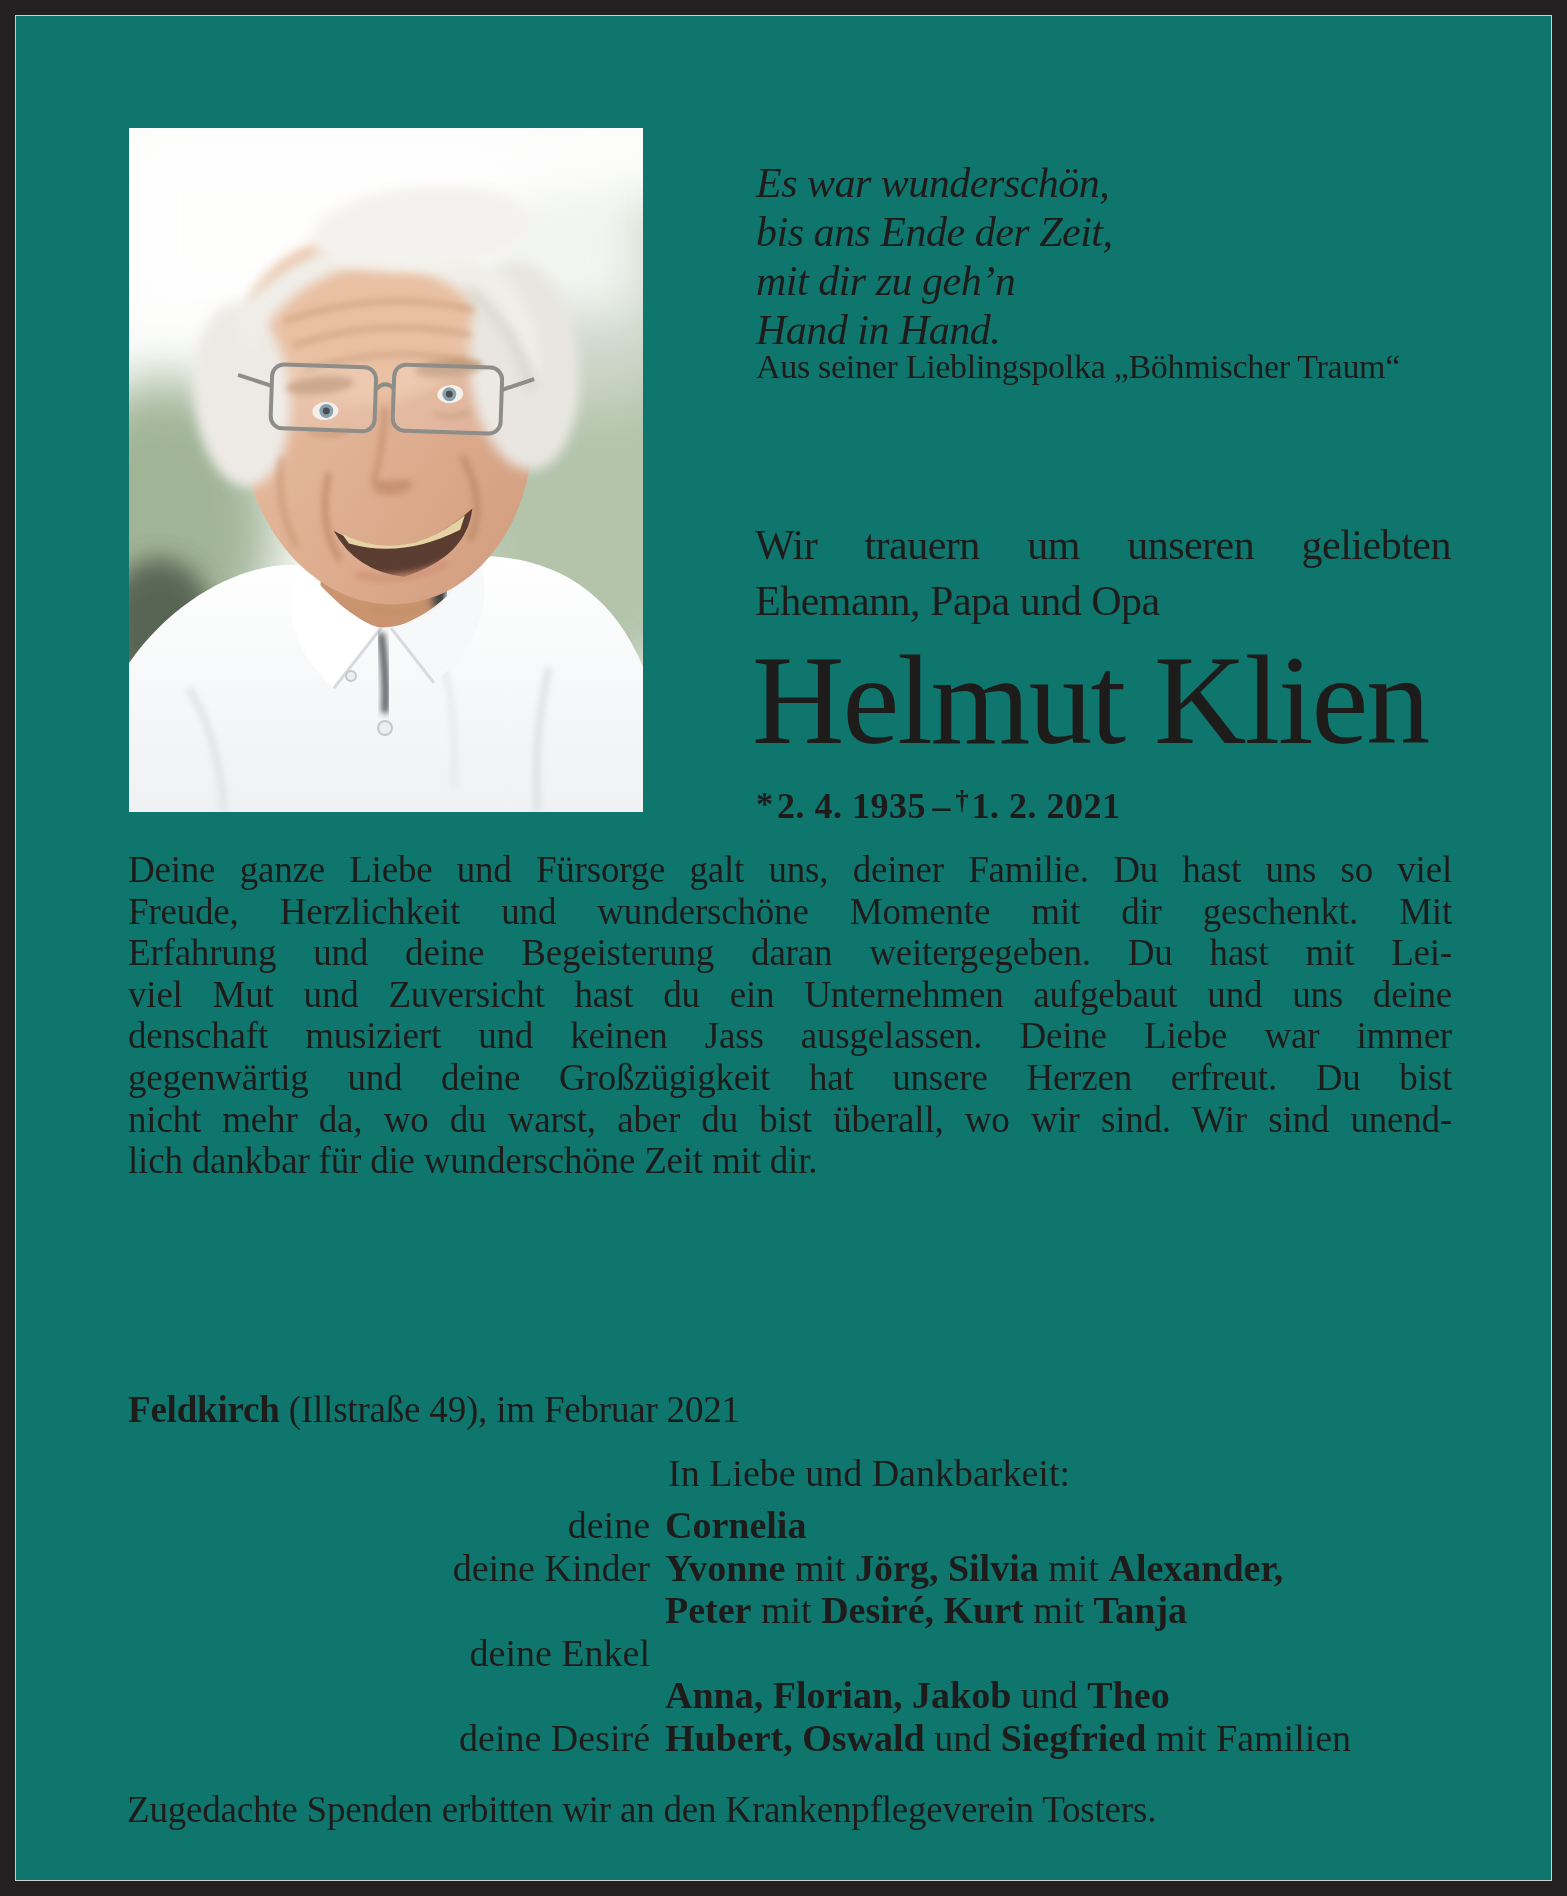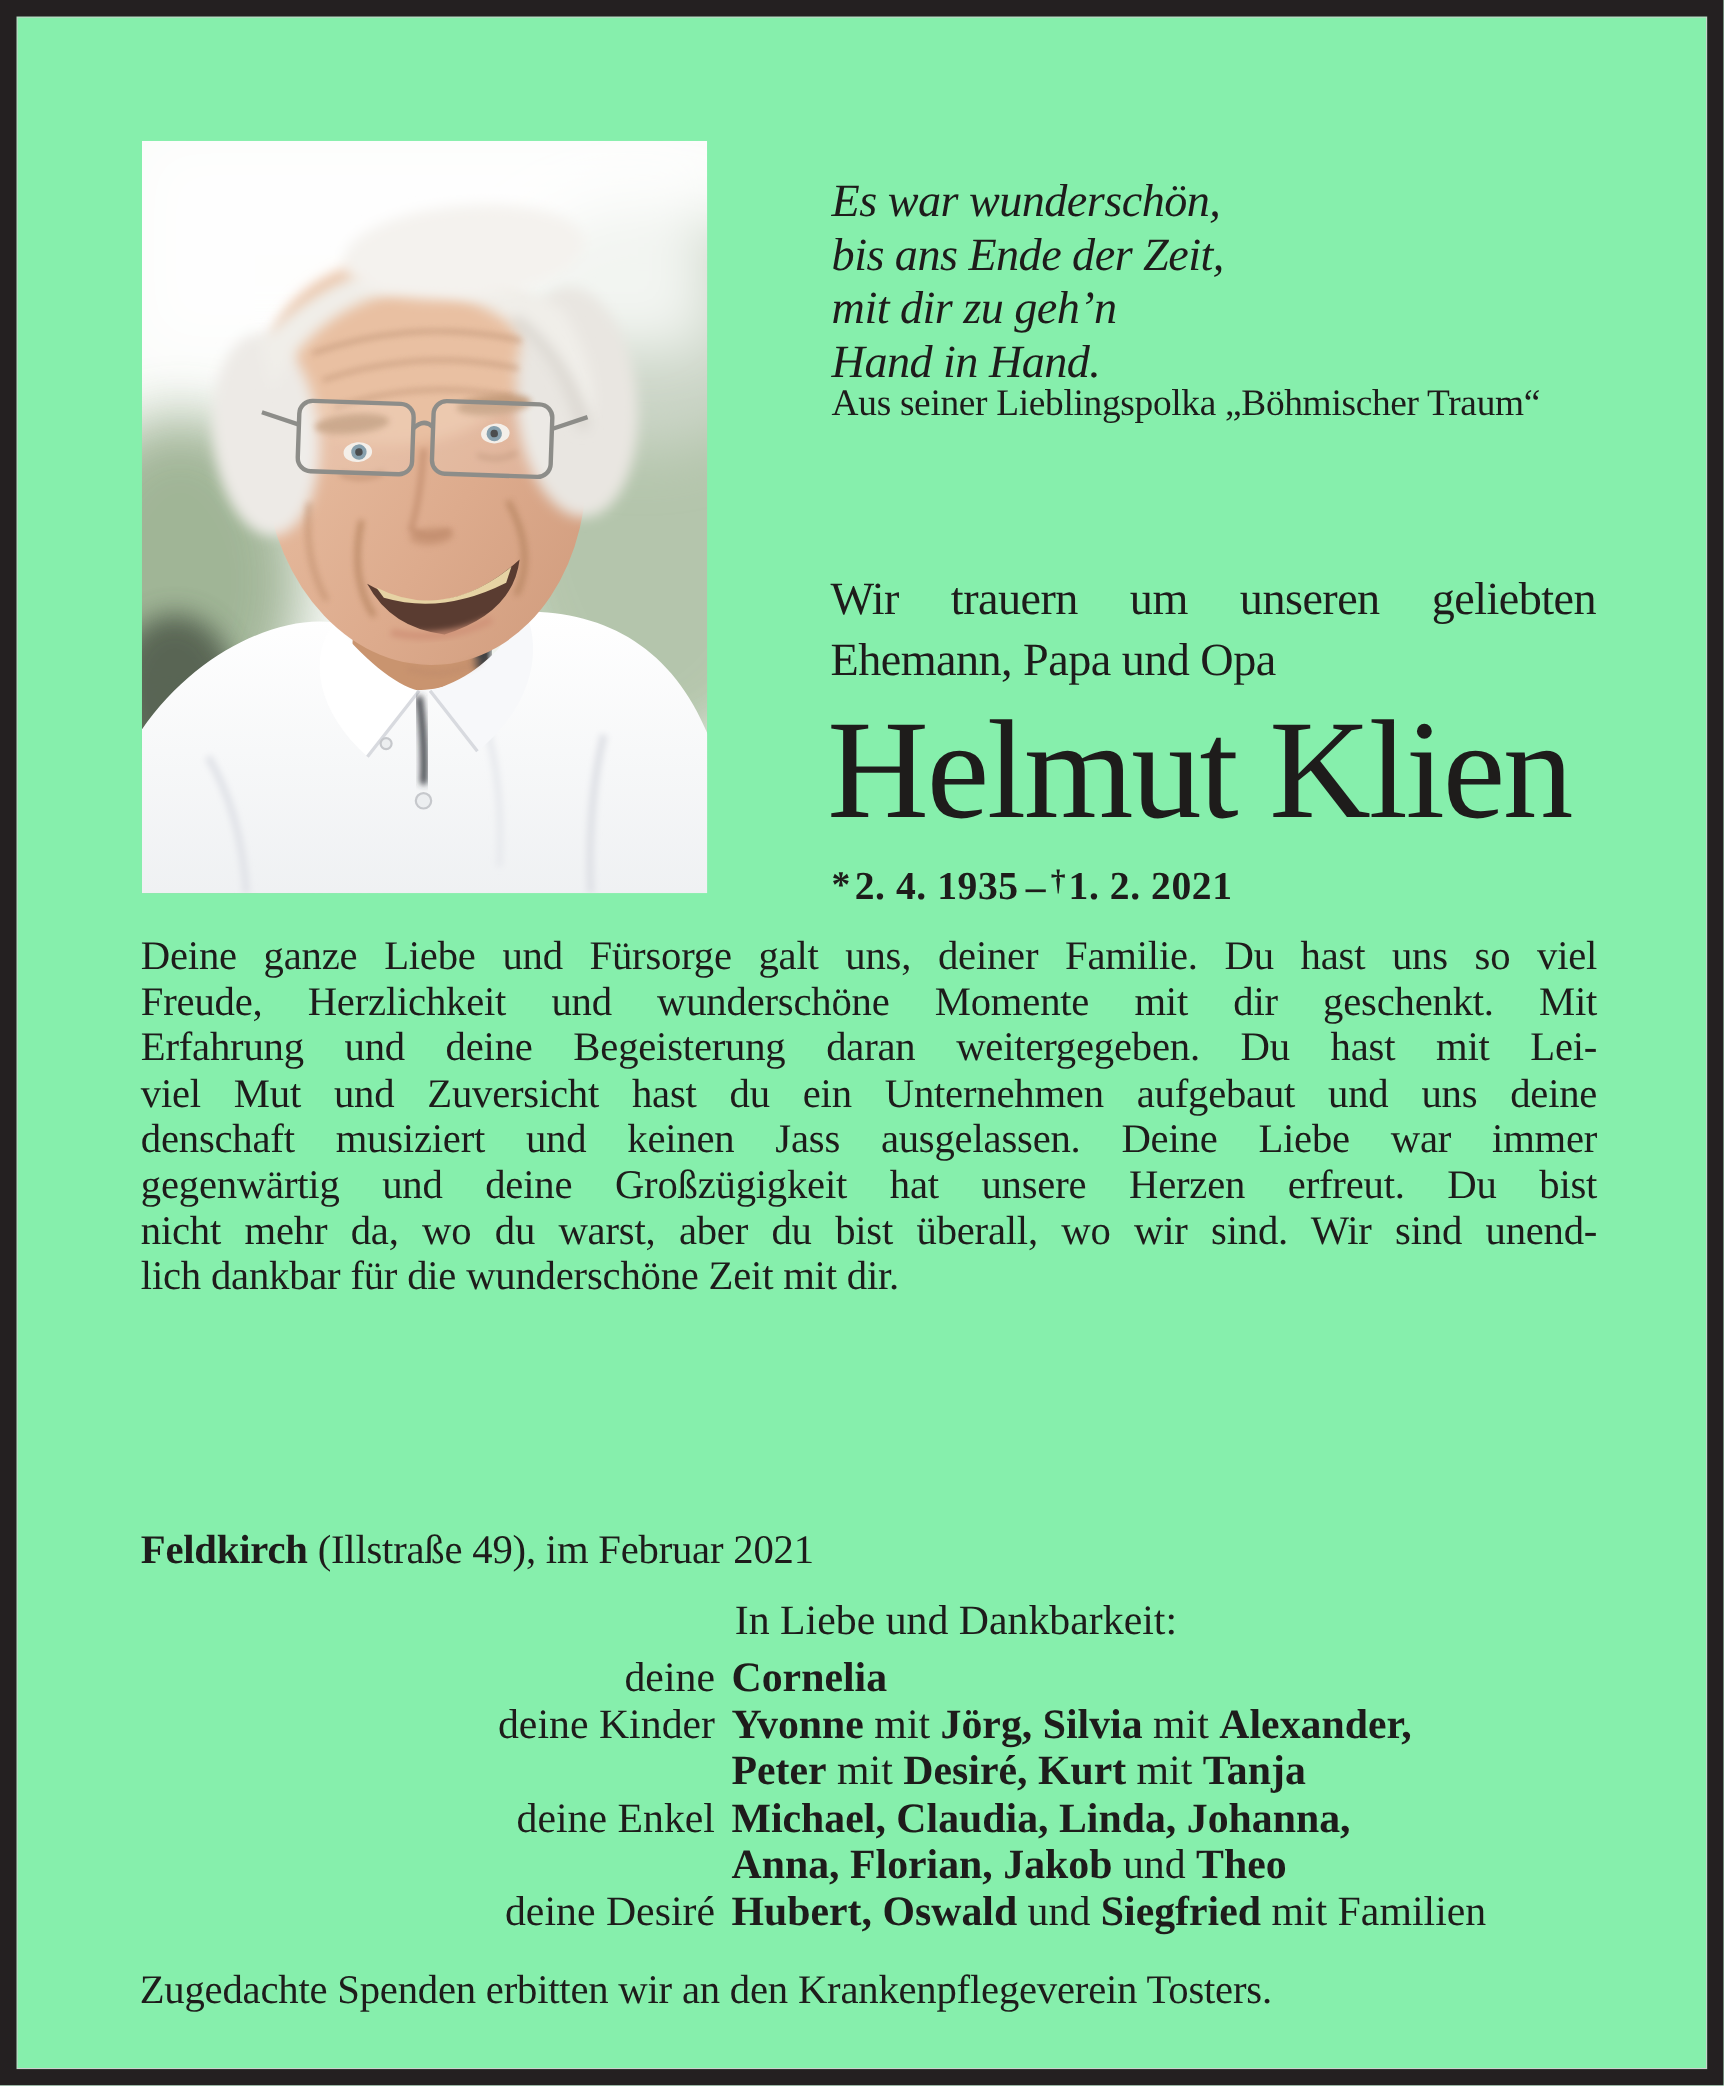--- a/index.html
+++ b/index.html
@@ -1,18 +1,18 @@
 <!DOCTYPE html>
 <html lang="de"><head>
 <meta charset="utf-8">
 <style>
   html,body{margin:0;padding:0;background:#ffffff;}
   body{width:1567px;height:1896px;position:relative;overflow:hidden;
        font-family:"Liberation Serif","DejaVu Serif",serif;color:#1e1c1b;}
-  .sheet{position:absolute;inset:0;background:#86efac;}
+  .sheet{position:absolute;inset:0;background:#0f766e;}
   .frame{position:absolute;inset:0;border:15px solid #242021;pointer-events:none;z-index:10;}
   .hairline{position:absolute;inset:15px;border:1px solid #cfcfcf;pointer-events:none;z-index:9;}
 
   .photo{position:absolute;left:129px;top:128px;width:514px;height:684px;overflow:hidden;}
   .photo svg{display:block;width:100%;height:100%;}
 
   .quote{position:absolute;left:756px;top:159px;width:700px;
          font-style:italic;font-size:42px;line-height:49px;letter-spacing:-0.5px;}
   .attribution{position:absolute;left:756px;top:347px;width:700px;
          font-size:34px;line-height:40px;letter-spacing:-0.3px;}
@@ -205,21 +205,20 @@
     <div class="crow">
       <div class="clabel">deine Kinder</div>
       <div class="cnames"><span class="b">Yvonne</span><span class="r"> mit </span><span class="b">Jörg, Silvia</span><span class="r"> mit </span><span class="b">Alexander,</span></div>
     </div>
     <div class="crow">
       <div class="clabel"></div>
       <div class="cnames"><span class="b">Peter</span><span class="r"> mit </span><span class="b">Desiré, Kurt</span><span class="r"> mit </span><span class="b">Tanja</span></div>
     </div>
     <div class="crow">
       <div class="clabel">deine Enkel</div>
-      <div class="cnames"><span class="b">Michael, Claudia, Linda, Johanna,</span></div>
     </div>
     <div class="crow">
       <div class="clabel"></div>
       <div class="cnames"><span class="b">Anna, Florian, Jakob</span><span class="r"> und </span><span class="b">Theo</span></div>
     </div>
     <div class="crow">
       <div class="clabel">deine Desiré</div>
       <div class="cnames"><span class="b">Hubert, Oswald</span><span class="r"> und </span><span class="b">Siegfried</span><span class="r"> mit Familien</span></div>
     </div>
   </div>

